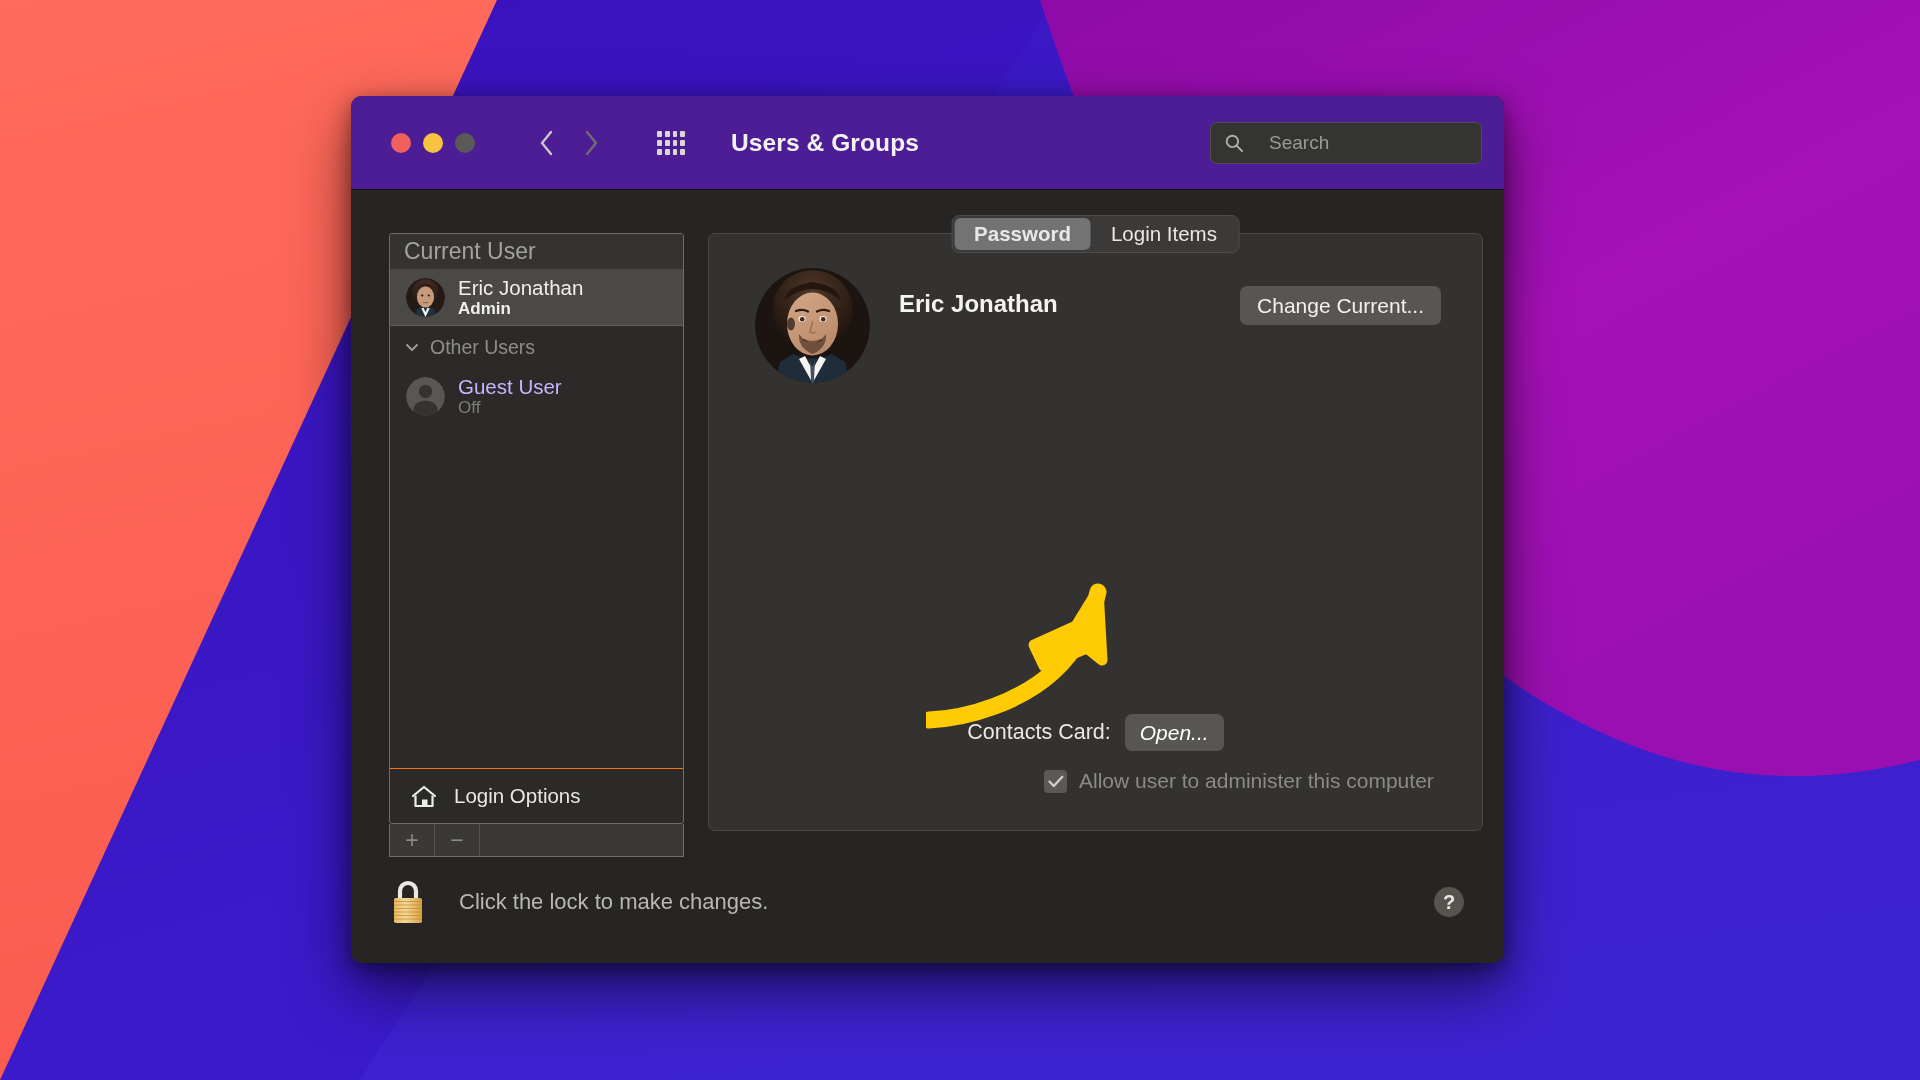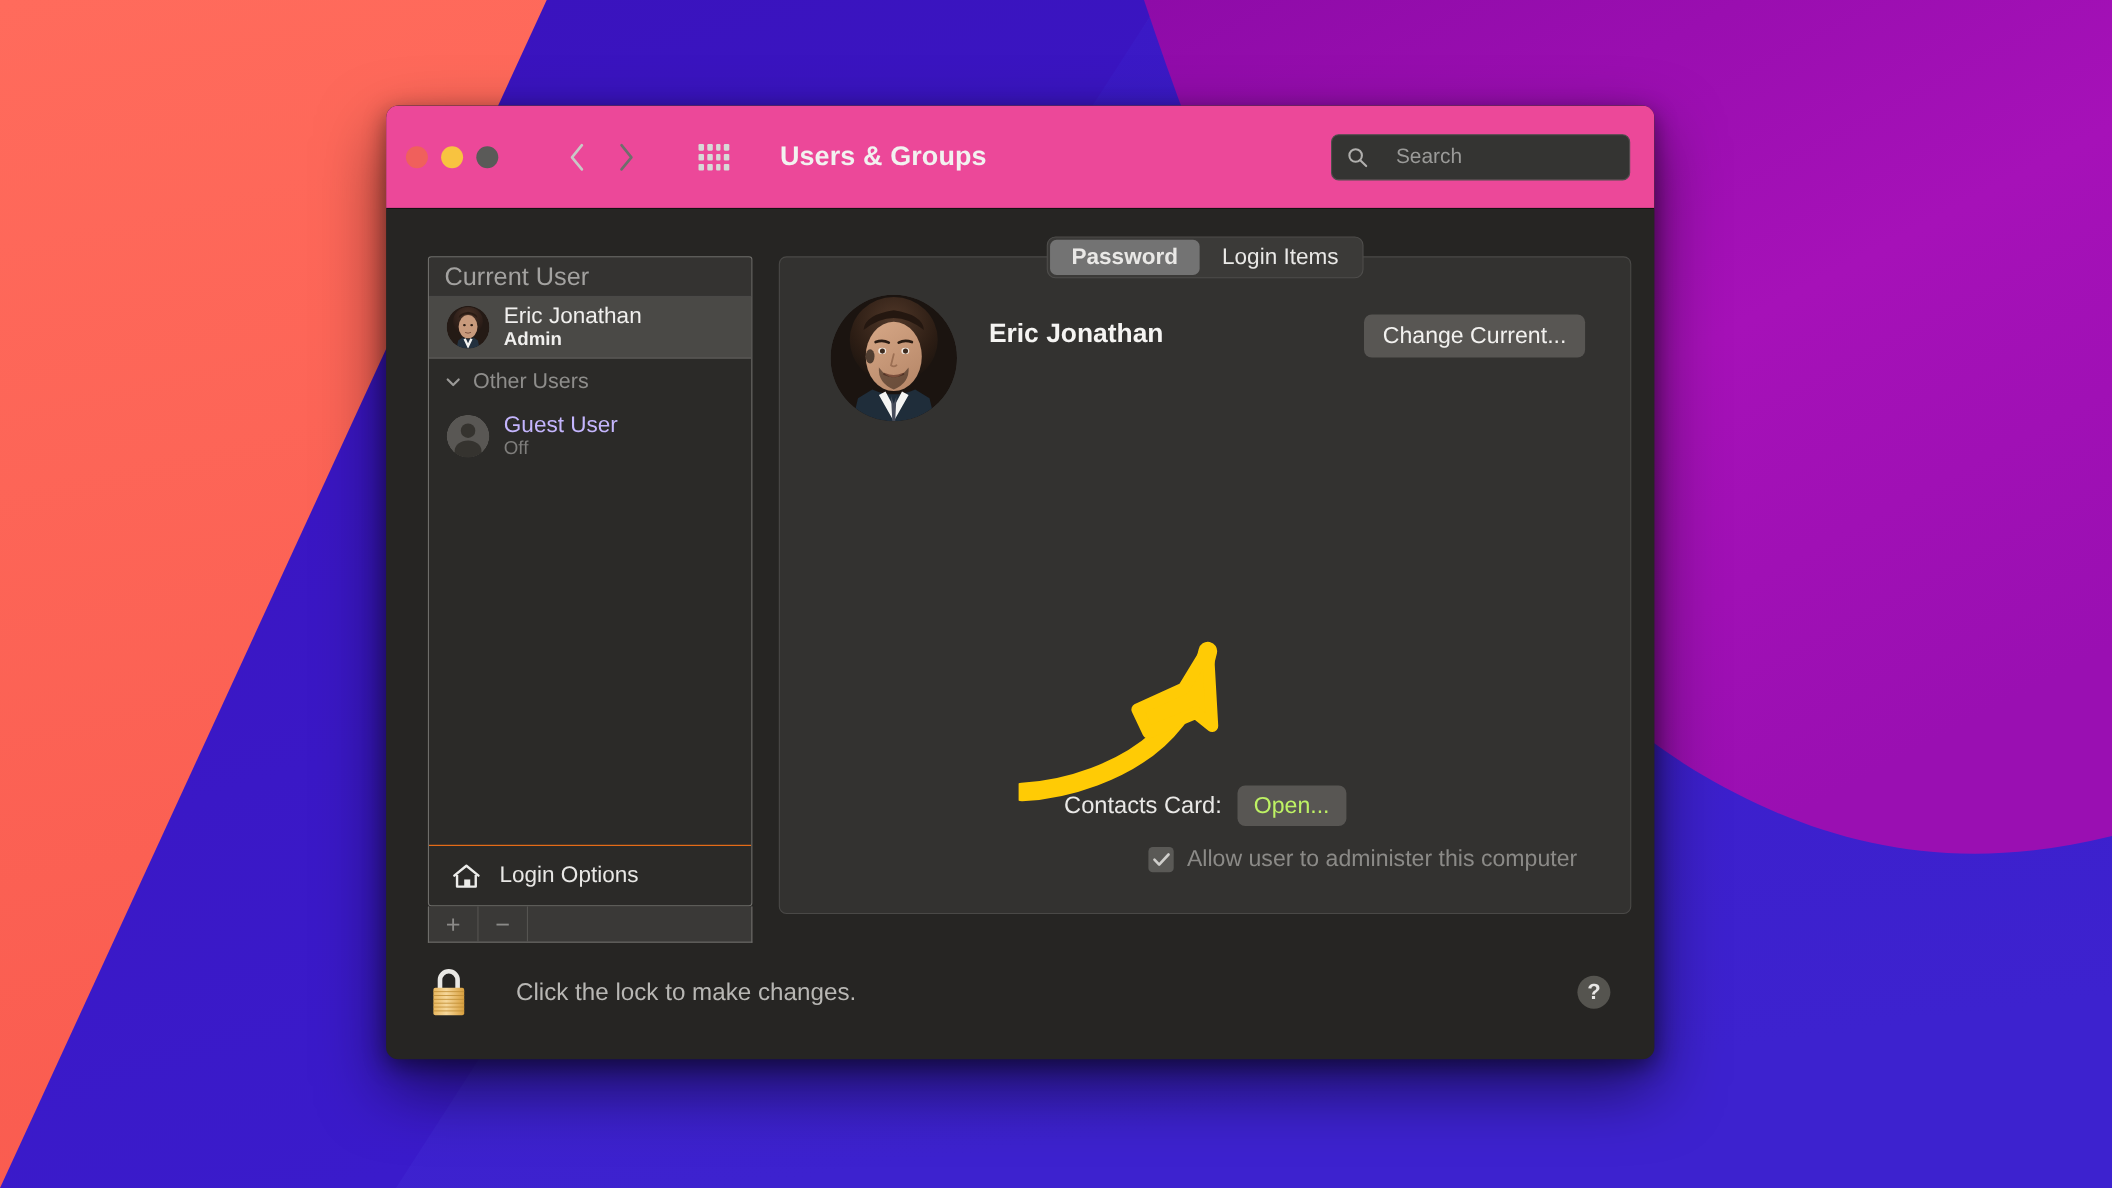--- a/index.html
+++ b/index.html
@@ -35,25 +35,25 @@
     box-shadow: 0 26px 60px rgba(0,0,0,0.55), 0 6px 20px rgba(0,0,0,0.42);
     overflow: hidden;
     display: flex;
     flex-direction: column;
   }
 
   
   #toolbar {
     height: 94px;
     min-height: 94px;
-    background: #ec4899;
+    background: #4c1d95;
     border-bottom: 1px solid #131212;
     display: flex;
     align-items: center;
-    padding: 0 22px 0 18px;
+    padding: 0 22px 0 40px;
     position: relative;
     gap: 16px;
   }
   .traffic-lights { display: flex; gap: 12px; align-items: center; }
   .tl { width: 20px; height: 20px; border-radius: 50%; }
   .tl-close { background: #F0605C; }
   .tl-min { background: #F8C340; }
   .tl-zoom { background: #5a5a58; }
 
   .nav-arrows { display: flex; gap: 20px; margin-left: 44px; align-items: center; }
@@ -261,22 +261,23 @@
     justify-content: center;
     gap: 14px;
   }
   #contacts-label { color: #e9e8e6; font-size: 21.5px; }
   #contacts-open-btn {
     height: 37px;
     padding: 0 15px;
     background: #585653;
     border-radius: 7px;
     display: flex; align-items: center;
-    color: #bef264;
+    color: #ffffff;
     font-size: 21px;
+    font-style: italic;
   }
 
   #admin-check-row {
     position: absolute;
     left: 335px;
     top: 535px;
     display: flex;
     align-items: center;
     gap: 12px;
   }
@@ -291,21 +292,21 @@
 
   
   #footer {
     position: absolute;
     left: 0; right: 0; bottom: 0;
     height: 122px;
     display: flex;
     align-items: center;
     padding: 0 40px 0 38px;
   }
-  #lock-area { display: flex; align-items: center; gap: 42px; }
+  #lock-area { display: flex; align-items: center; gap: 32px; }
   #lock-text { color: #b8b7b4; font-size: 22px; }
   #help-button {
     position: absolute;
     right: 40px;
     top: 46px;
     width: 30px; height: 30px;
     border-radius: 50%;
     background: #55544f;
     display: flex; align-items: center; justify-content: center;
     color: #e8e7e5;

